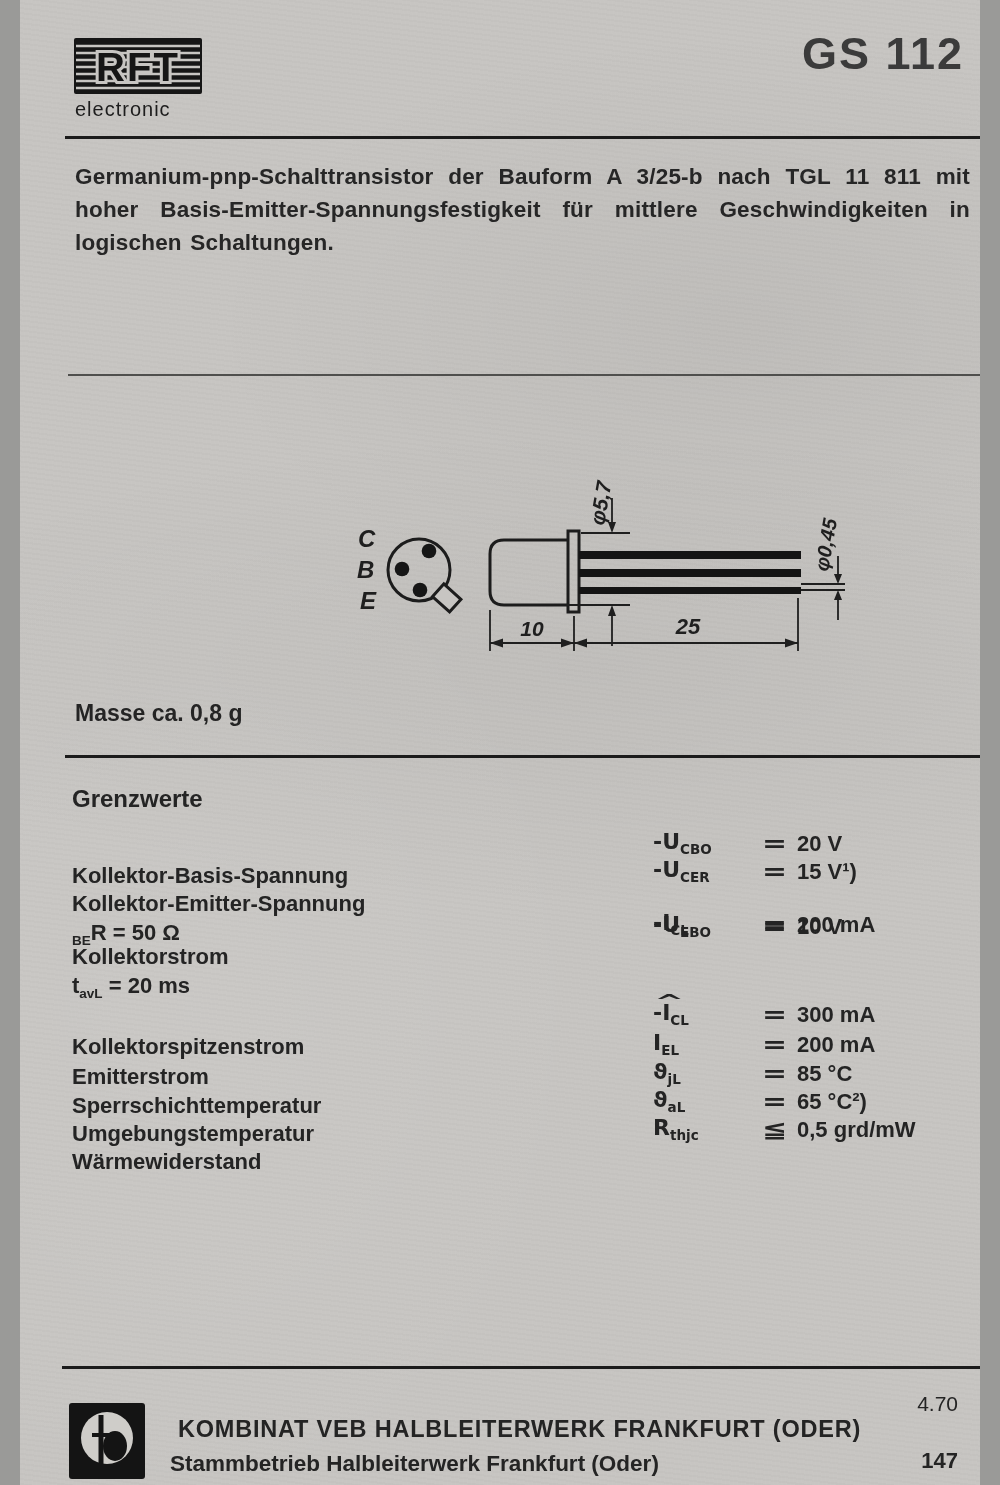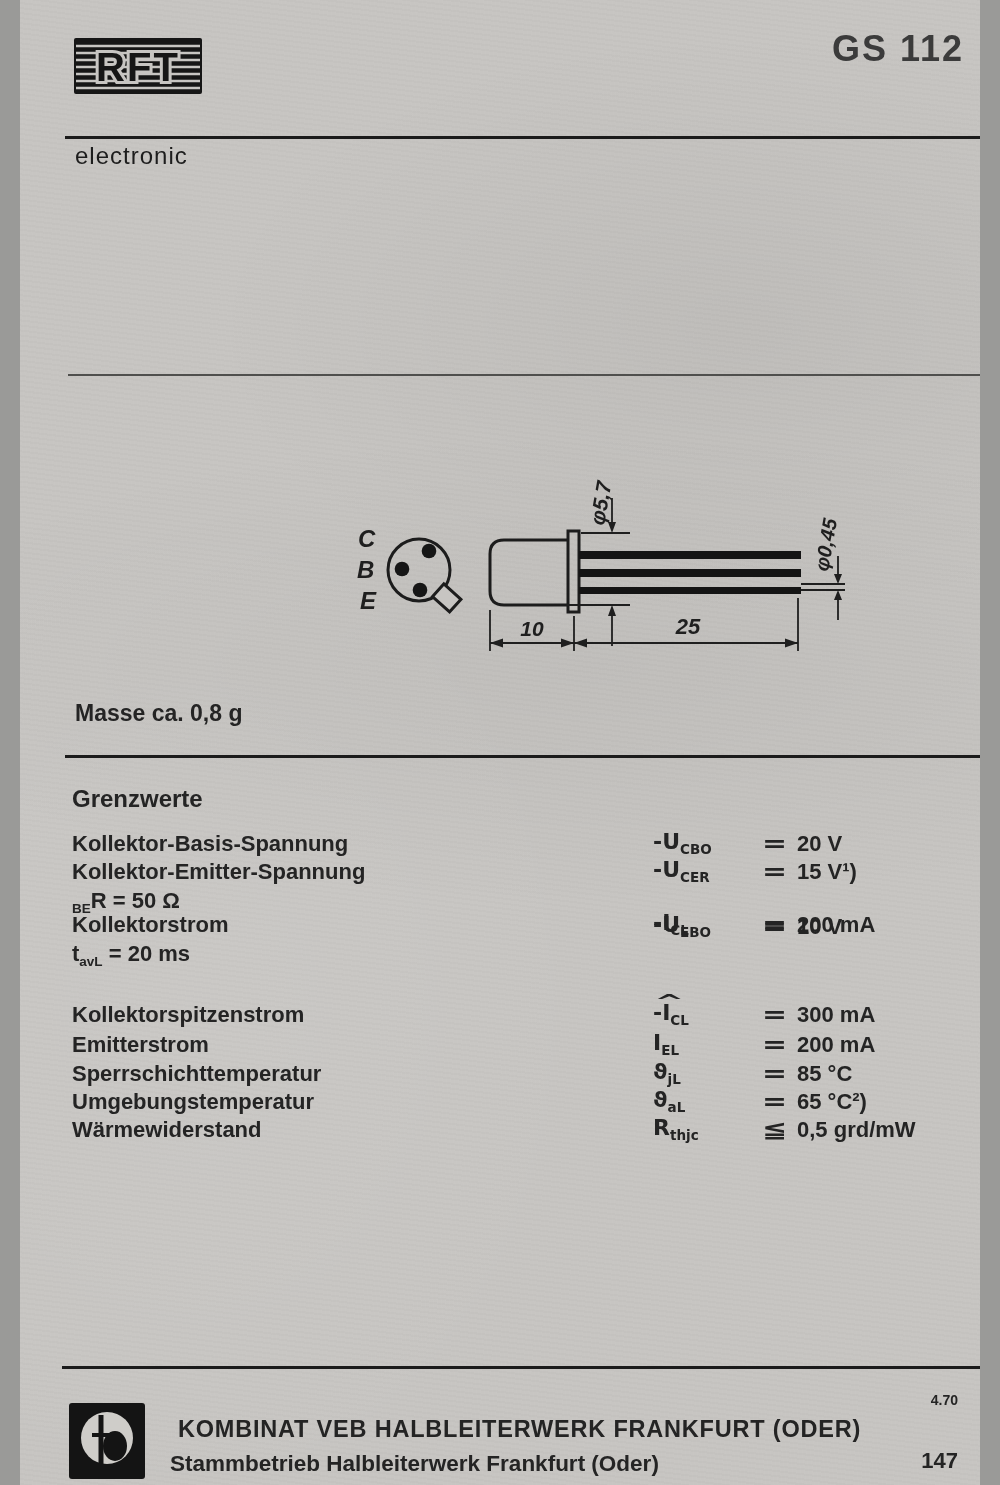--- a/index.html
+++ b/index.html
@@ -21,38 +21,38 @@
       repeating-linear-gradient(83deg, rgba(255,255,255,.02) 0 1px, rgba(255,255,255,0) 1px 4px),
       #c7c5c2;
   }
   .abs{position:absolute;}
   .rule{position:absolute;background:#1b1b1b;}
   #rule1{left:45px;top:136px;width:940px;height:3px;}
   #rule2{left:48px;top:374px;width:937px;height:2px;background:#4f4f4d;}
   #rule3{left:45px;top:755px;width:940px;height:3px;}
   #rule4{left:42px;top:1366px;width:943px;height:3px;}
 
-  #brand-sub{left:55px;top:98px;font-size:24px;letter-spacing:1px;color:#1d1d1d;margin-top:44px;}
-  #part-number{right:16px;top:28px;font-size:36px;font-weight:900;letter-spacing:2px;color:#3b3b3b;margin-left:16px;}
+  #brand-sub{left:55px;top:98px;font-size:20px;letter-spacing:1px;color:#1d1d1d;}
+  #part-number{right:16px;top:28px;font-size:45px;font-weight:900;letter-spacing:2px;color:#3b3b3b;margin-left:16px;}
 
   #description{
     left:55px;top:160px;width:895px;
     font-size:22.5px;line-height:33px;font-weight:700;
     text-align:justify;color:#262626;letter-spacing:.2px;word-spacing:2px;
   }
 
   #mass-note{left:55px;top:700px;font-size:23px;font-weight:700;}
 
   #limits-heading{left:52px;top:785px;font-size:24px;font-weight:800;}
 
   .lim-row{
     position:absolute;left:52px;right:20px;height:58px;
     font-size:22px;font-weight:700;color:#242424;
   }
-  .lim-label{display:block;line-height:28px;}
+  .lim-label{display:block;line-height:28px;margin-top:32px;}
   .lim-sublabel{display:block;line-height:28px;margin-top:1px;}
   .lim-sym{
     position:absolute;left:581px;top:0;line-height:24px;
     font-family:"DejaVu Sans", sans-serif;font-weight:700;
   }
   .lim-rel{
     position:absolute;left:690px;top:-1px;line-height:28px;
     font-family:"DejaVu Sans", sans-serif;font-size:23px;font-weight:700;
     transform:scaleX(1.3);transform-origin:left center;
   }
@@ -61,21 +61,21 @@
   .sym-hat{
     position:absolute;top:-12px;left:9px;font-size:17px;font-weight:700;
     transform:scaleX(2.1);transform-origin:center;
   }
   #row-1{top:830px;} #row-2{top:858px;} #row-3{top:913px;}
   #row-4{top:911px;} #row-5{top:1001px;} #row-6{top:1031px;}
   #row-7{top:1060px;} #row-8{top:1088px;} #row-9{top:1116px;}
 
   #company-line-1{left:158px;top:1416px;font-size:23.5px;font-weight:800;letter-spacing:.8px;}
   #company-line-2{left:150px;top:1451px;font-size:22.5px;font-weight:700;}
-  #edition-number{right:22px;top:1392px;font-size:14px;font-weight:700;}
+  #edition-number{right:22px;top:1392px;font-size:21px;font-weight:400;}
   #page-number{right:22px;top:1448px;font-size:22px;font-weight:700;}
 
   svg text{font-family:"Liberation Sans", sans-serif;}
   .tech-num{font-style:italic;font-weight:700;fill:#1f1f1f;}
 </style>
 </head>
 <body>
 
 <div class="page">
 
@@ -90,20 +90,21 @@
       <line x1="4" y1="45" x2="128" y2="45"></line>
       <line x1="4" y1="52" x2="128" y2="52"></line>
     </g>
     <text x="66" y="45" text-anchor="middle" font-size="40" font-weight="900" letter-spacing="2" fill="#161616" stroke="#c7c5c2" stroke-width="6" paint-order="stroke">RFT</text>
   </svg>
   <div class="abs" id="brand-sub">electronic</div>
   <div class="abs" id="part-number">GS 112</div>
 
   <div class="rule" id="rule1"></div>
 
+  <div class="abs" id="description">Germanium-pnp-Schalttransistor der Bauform A 3/25-b nach TGL 11 811 mit hoher Basis-Emitter-Spannungsfestigkeit für mittlere Geschwindigkeiten in logischen Schaltungen.</div>
 
   <div class="rule" id="rule2"></div>
 
   <svg class="abs" style="left:318px;top:468px;" width="530" height="200" viewBox="0 0 530 200">
 
     <text class="tech-num" x="20" y="79" font-size="24">C</text>
     <text class="tech-num" x="19" y="110" font-size="24">B</text>
     <text class="tech-num" x="22" y="141" font-size="24">E</text>
 
     <g>

